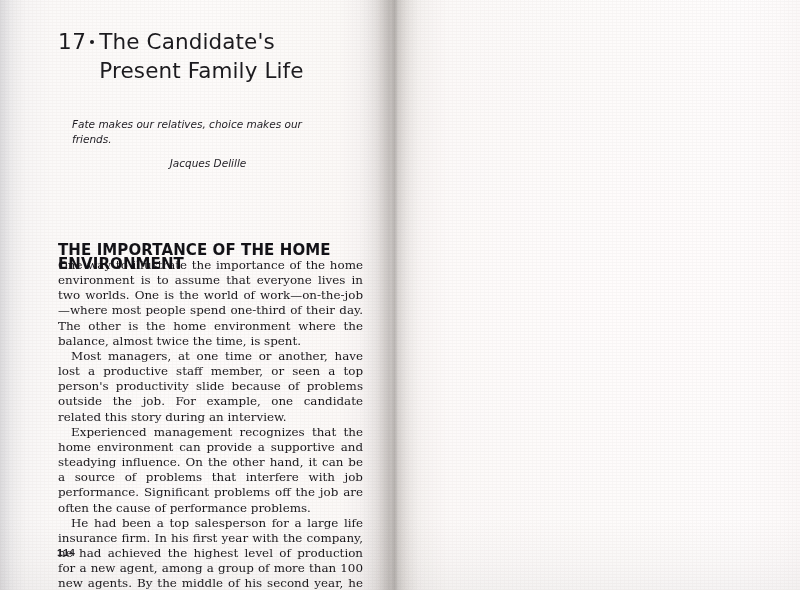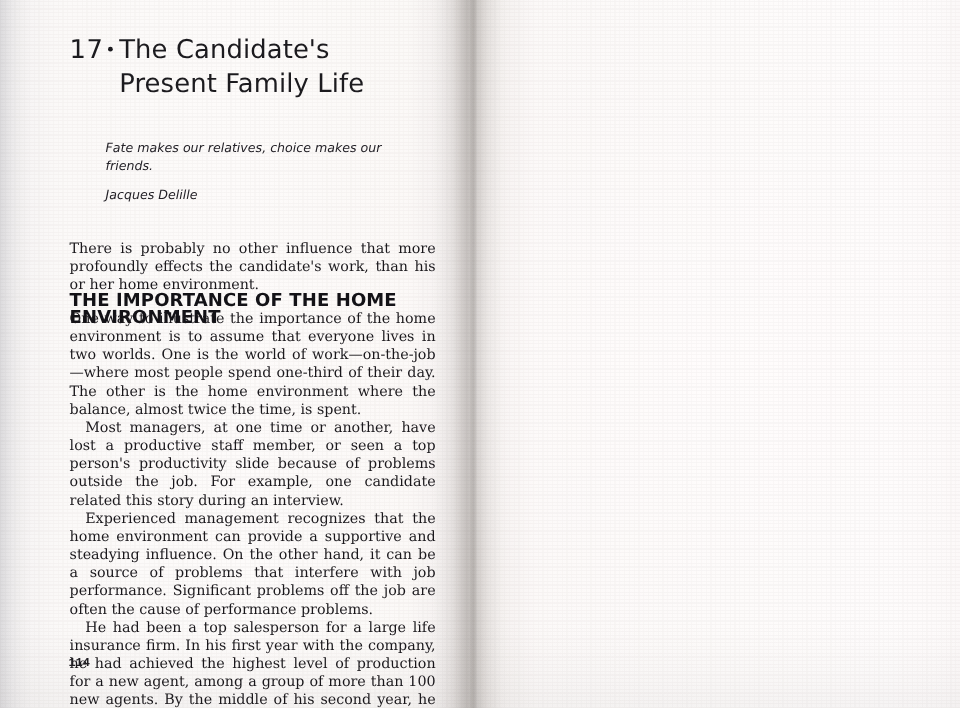--- a/index.html
+++ b/index.html
@@ -150,33 +150,33 @@
     border-radius: 50%;
   }
   .chapter-head .title-lines {
     display: inline-block;
     vertical-align: top;
     max-width: 252px;
   }
 
   .epigraph {
     position: absolute;
-    left: 88px;
+    left: 72px;
     top: 117px;
     width: 272px;
     font-family: "DejaVu Sans", "Liberation Sans", sans-serif;
     font-style: italic;
     font-size: 10.5px;
     line-height: 1.45;
     color: #232127;
   }
   .epigraph .attrib {
     display: block;
     margin-top: 9px;
-    text-align: left;
+    text-align: center;
     font-size: 10.5px;
   }
 
   .col-text {
     position: absolute;
     font-size: 11.9px;
     line-height: 15.15px;
     text-align: justify;
     color: #19171b;
     hyphens: manual;
@@ -234,23 +234,20 @@
 
     <div class="chapter-head">
       <span class="num">17</span><span class="dot"></span><span class="title-lines"><span>The Candidate's Present</span> <span>Family Life</span></span>
     </div>
 
     <div class="epigraph">
       <span>Fate makes our relatives, choice makes our friends.</span>
       <span class="attrib">Jacques Delille</span>
     </div>
 
-    <div class="col-text left-body-a">
-      <p class="noindent">There is probably no other influence that more profoundly effects the candidate's work, than his or her home environment.</p>
-    </div>
 
     <div class="section-head sec-left">THE IMPORTANCE OF THE HOME ENVIRONMENT</div>
 
     <div class="col-text left-body-b">
       <p class="noindent">One way to illustrate the importance of the home environment is to assume that everyone lives in two worlds. One is the world of work—on-the-job—where most people spend one-third of their day. The other is the home environment where the balance, almost twice the time, is spent.</p>
       <p>Most managers, at one time or another, have lost a productive staff member, or seen a top person's productivity slide because of problems outside the job. For example, one candidate related this story during an interview.</p>
       <p>Experienced management recognizes that the home environment can provide a supportive and steadying influence. On the other hand, it can be a source of problems that interfere with job performance. Significant problems off the job are often the cause of performance problems.</p>
       <p>He had been a top salesperson for a large life insurance firm. In his first year with the company, he had achieved the highest level of production for a new agent, among a group of more than 100 new agents. By the middle of his second year, he was well on his way to reaching the status of the "million dollar round table" group, when he abruptly resigned. The reason he explained was the tremendous pressures at home. His wife had</p>
     </div>
 

